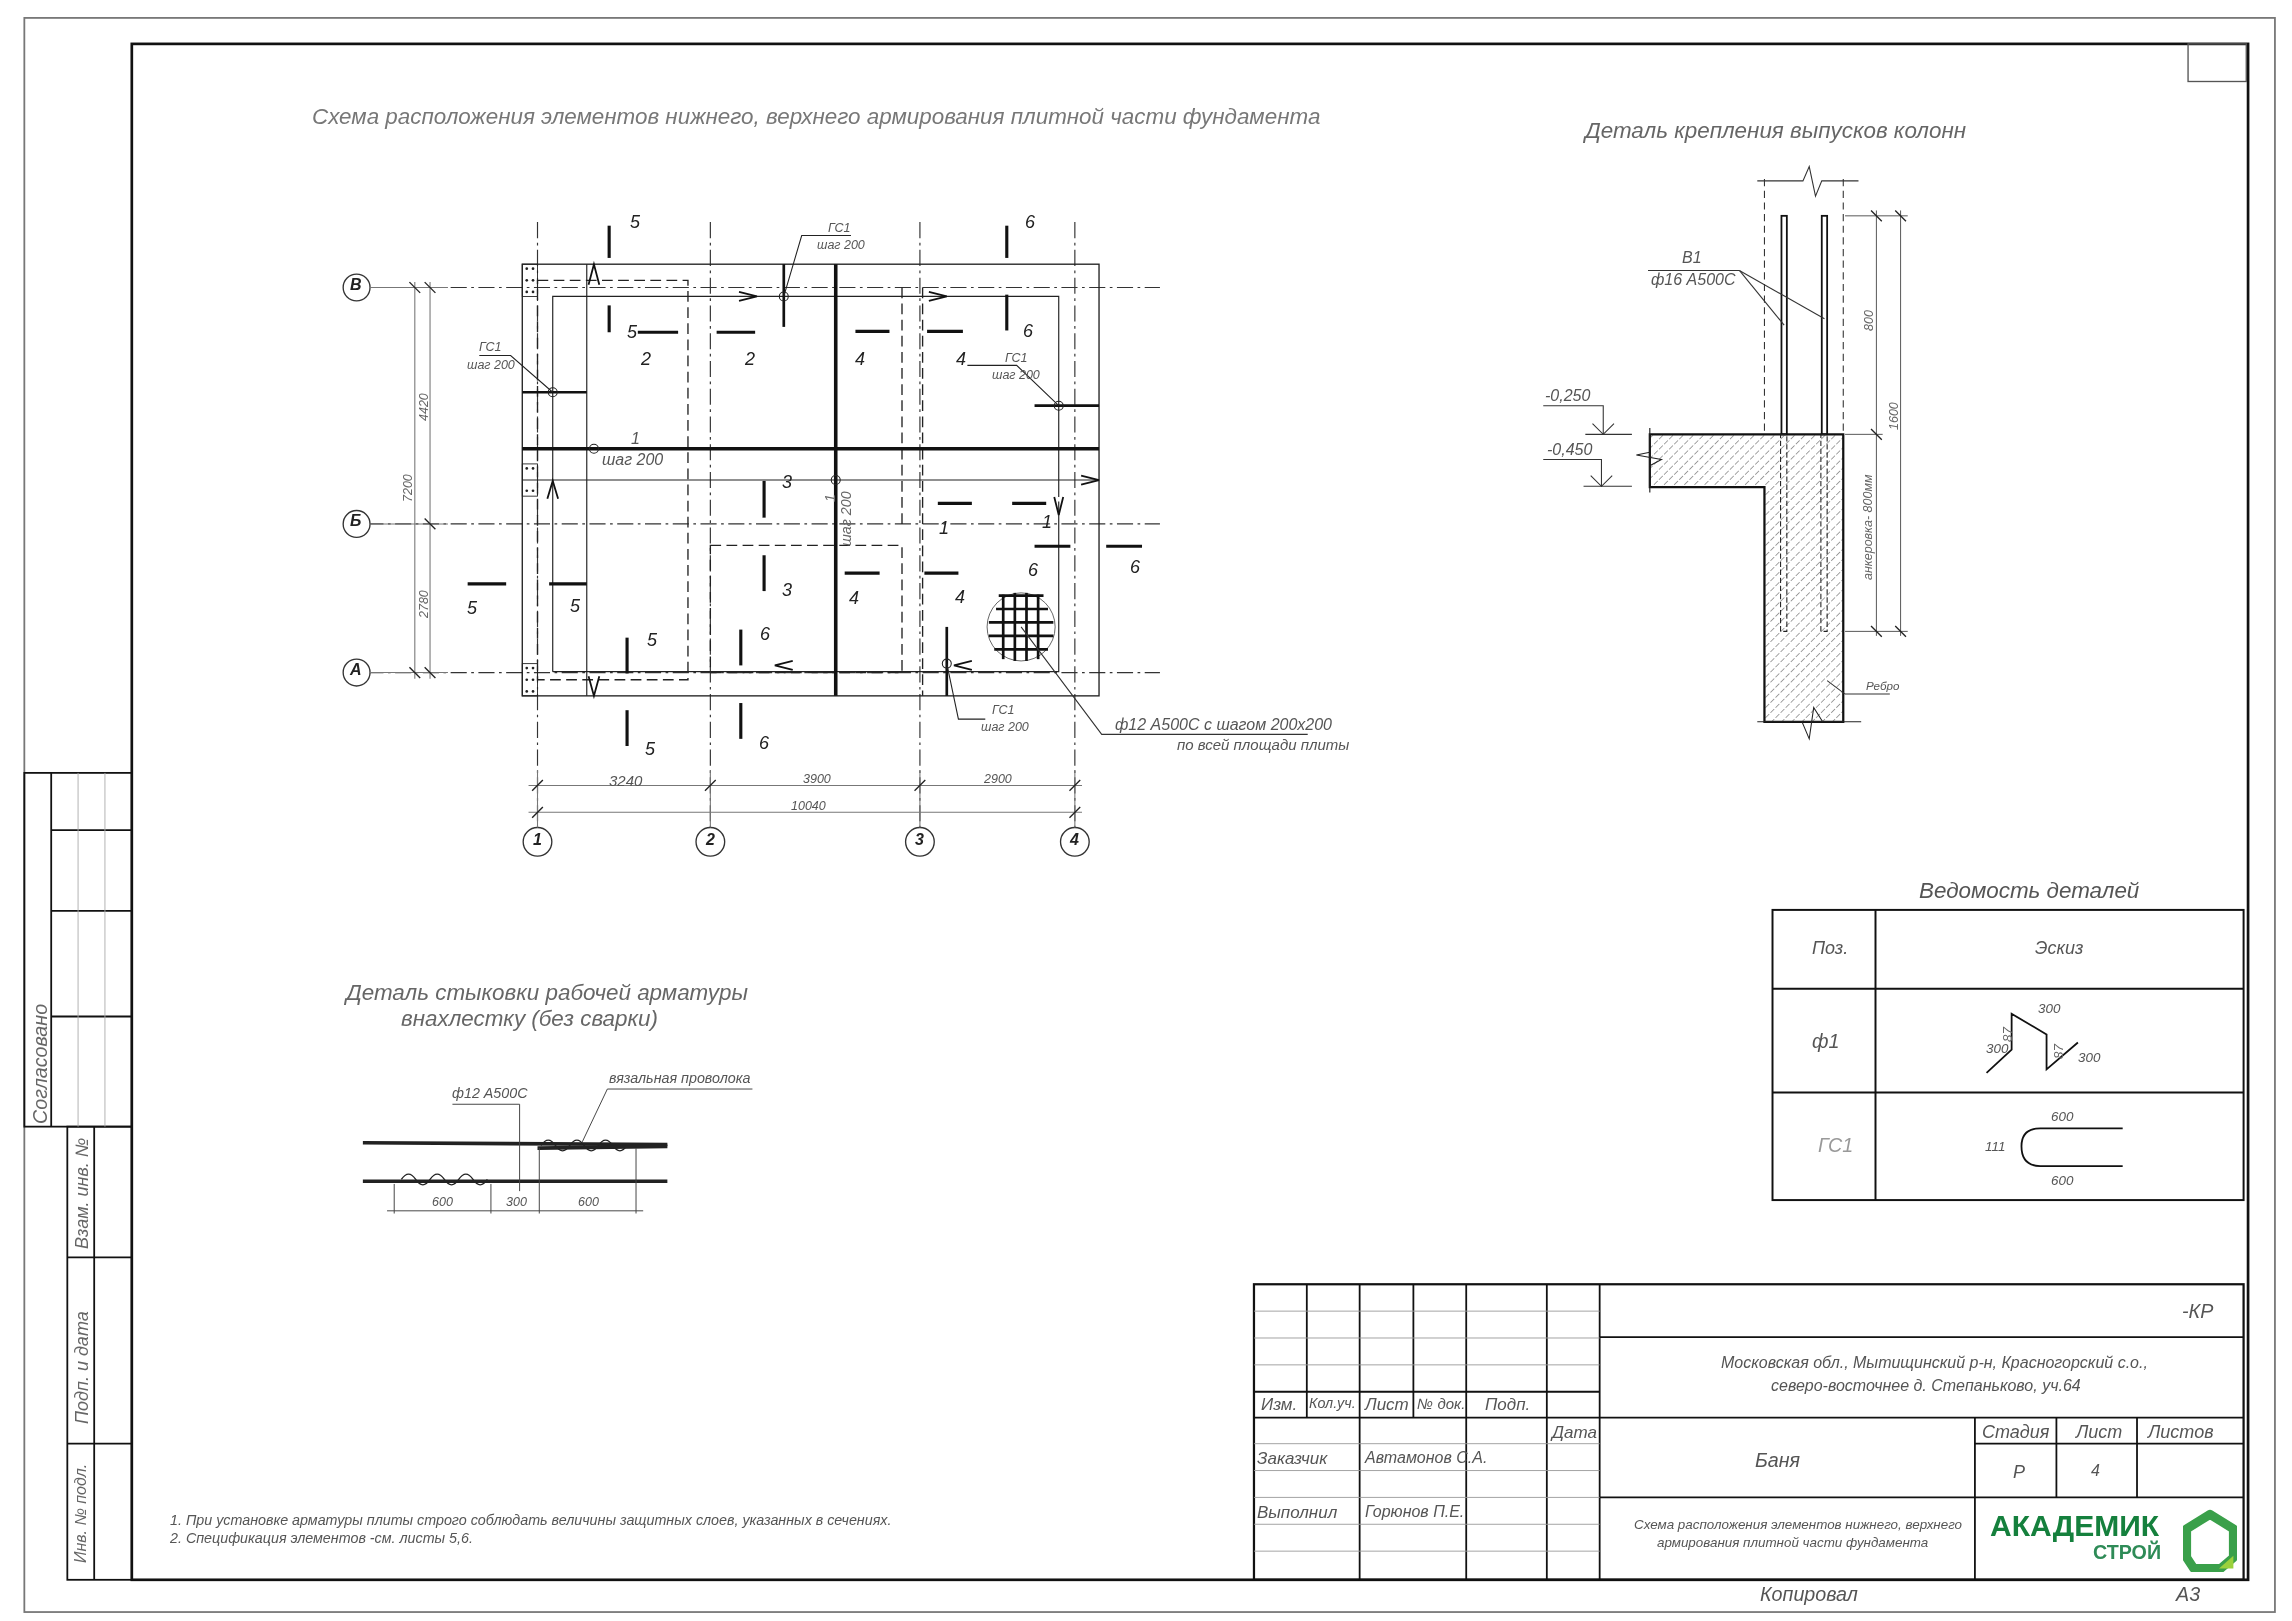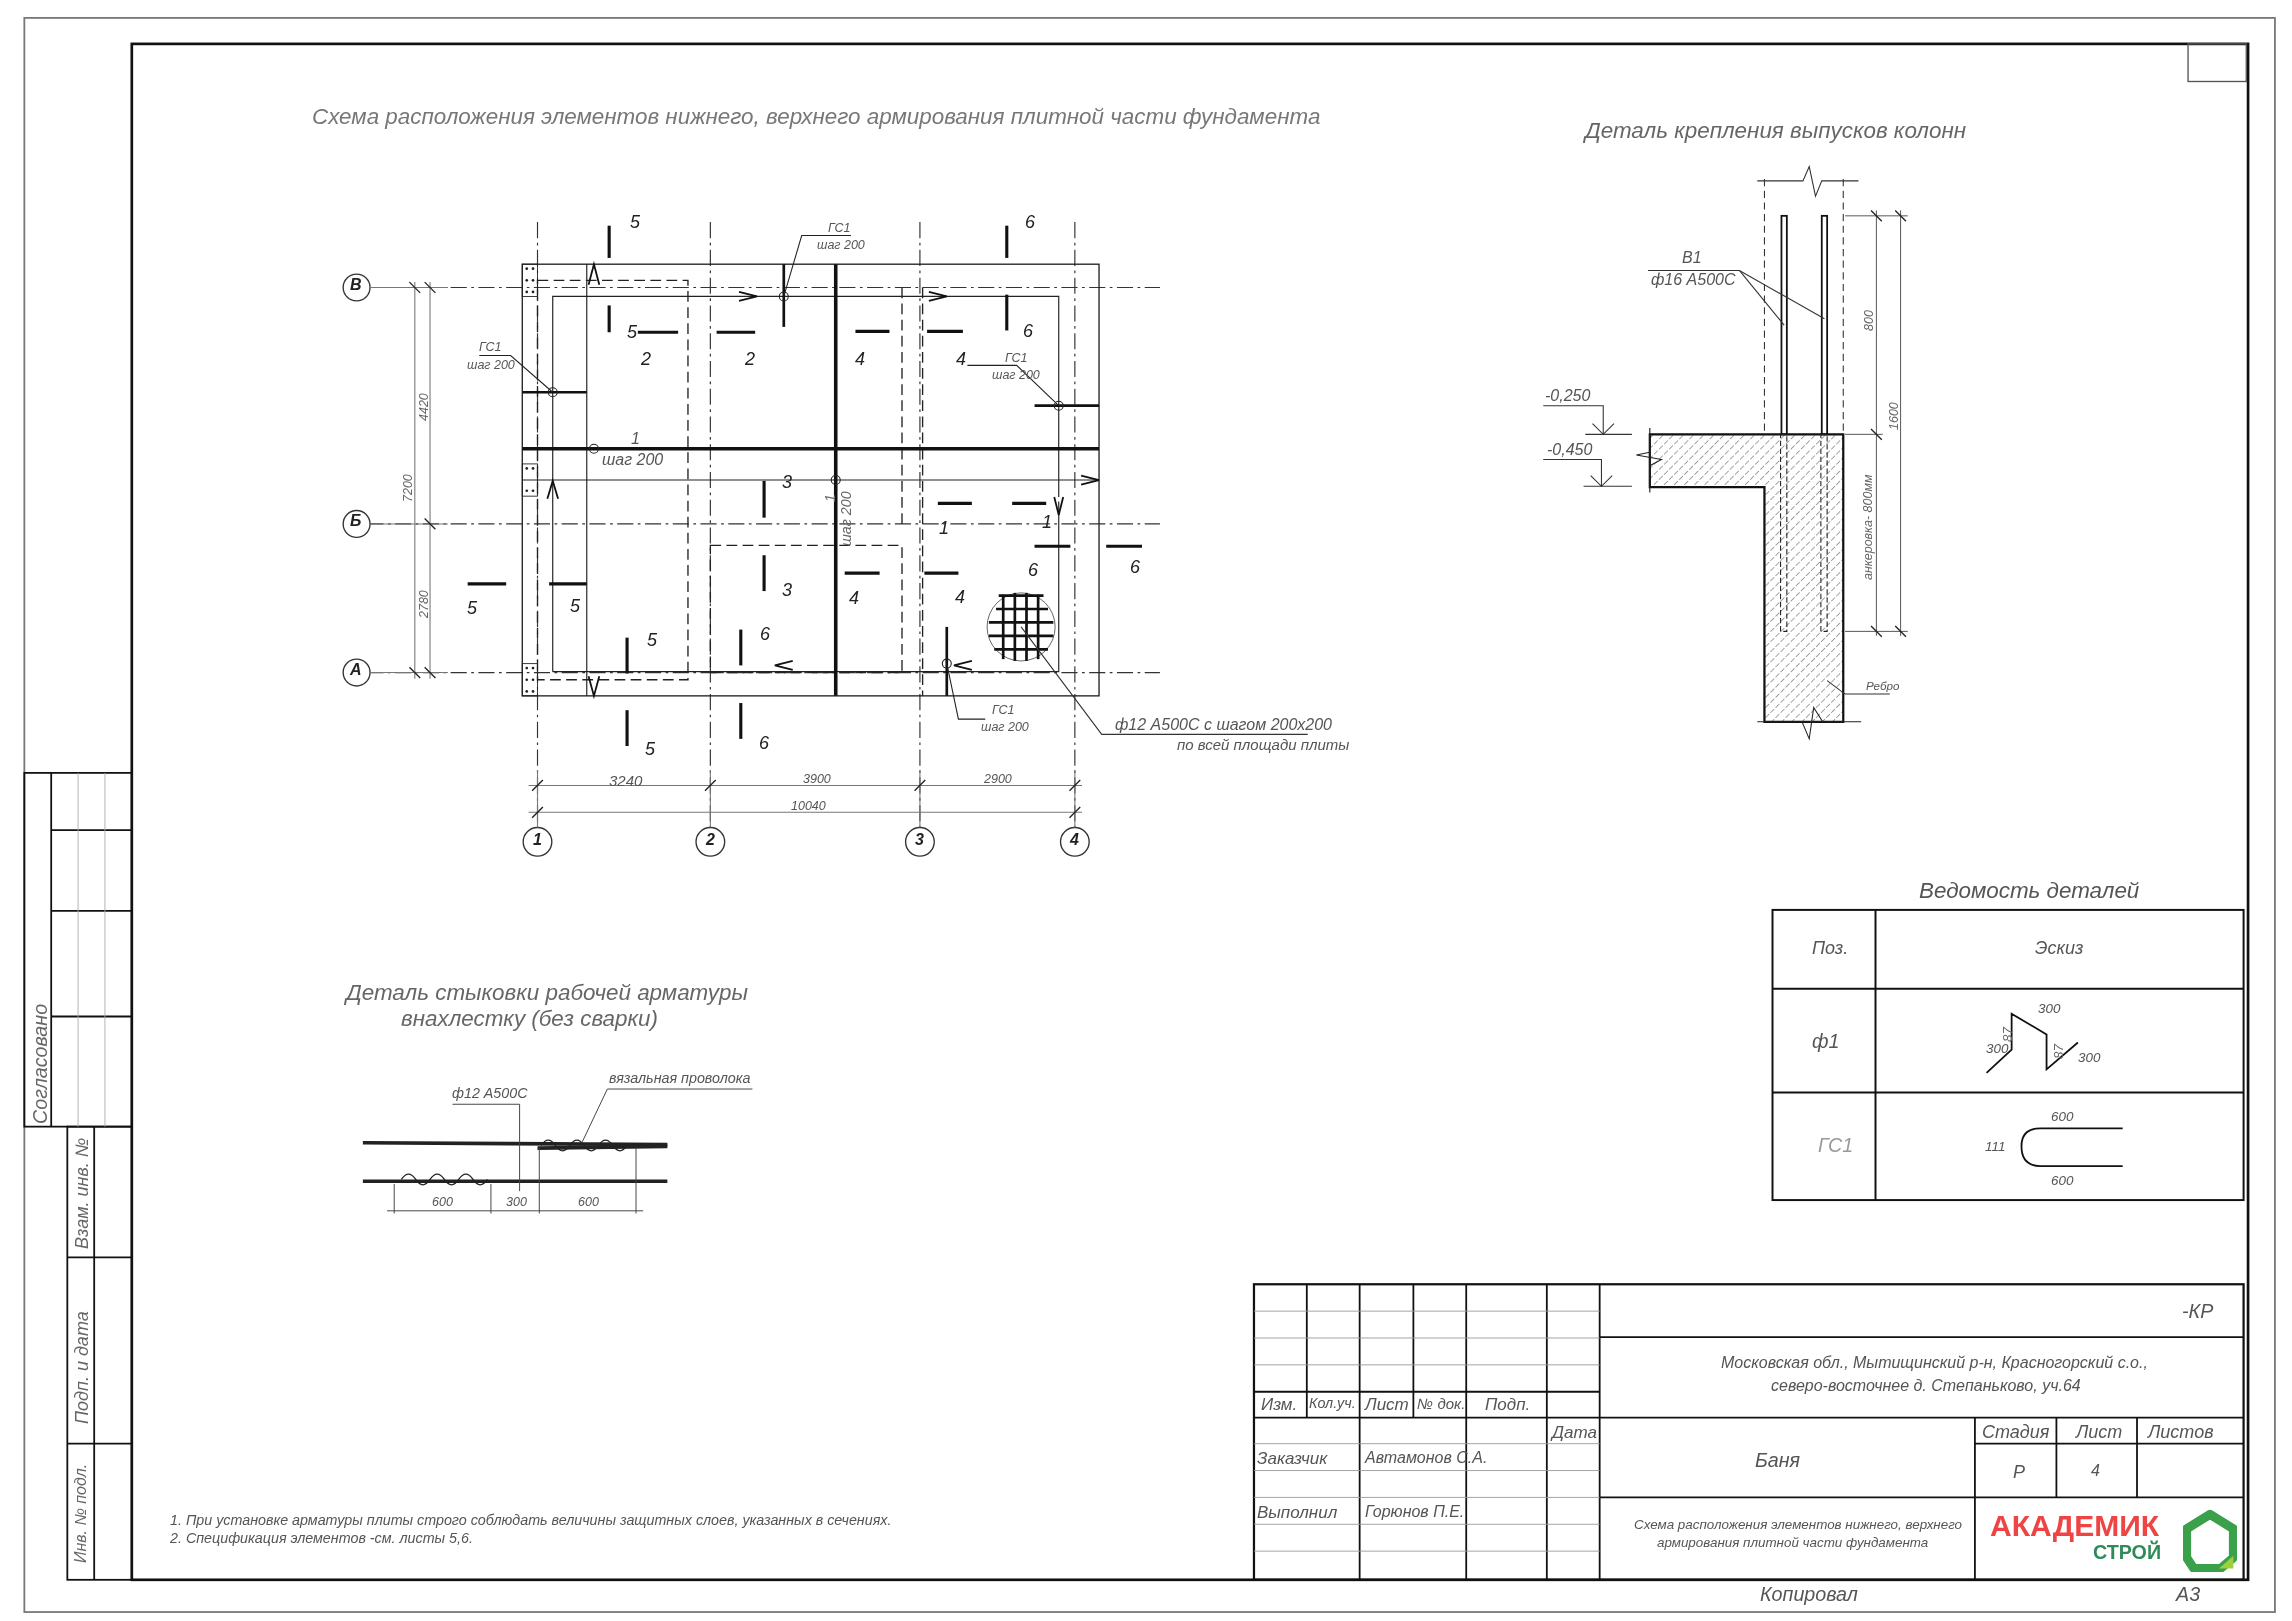--- a/index.html
+++ b/index.html
@@ -437,21 +437,21 @@
 <div class="tb-cell" style="left:1657px;top:1535px;font-size:13.4px;">армирования плитной части фундамента</div>
 
 <div class="tb-cell" style="left:1982px;top:1422px;font-size:18px;">Стадия</div>
 <div class="tb-cell" style="left:2076px;top:1422px;font-size:18px;">Лист</div>
 <div class="tb-cell" style="left:2148px;top:1422px;font-size:18px;">Листов</div>
 <div class="tb-cell" style="left:2013px;top:1462px;font-size:18px;">Р</div>
 <div class="tb-cell" style="left:2091px;top:1462px;font-size:16px;">4</div>
 <div class="tb-cell" style="left:2176px;top:1462px;font-size:16px;"></div>
 
 <div class="abs" style="left:1990px;top:1509px;width:251px;height:64px;">
-  <div class="abs" style="left:0;top:0;font-size:30px;font-weight:bold;color:#ef4444;letter-spacing:0px;">АКАДЕМИК</div>
+  <div class="abs" style="left:0;top:0;font-size:30px;font-weight:bold;color:#15803d;letter-spacing:0px;">АКАДЕМИК</div>
   <div class="abs" style="left:103px;top:32px;font-size:19.7px;font-weight:bold;color:#2e8b57;">СТРОЙ</div>
   <svg width="54" height="63" style="left:193px;top:0;" viewBox="0 0 60 70">
     <path d="M30,6 L56,22 L56,54 L42,66 L12,66 L4,54 L4,22 Z" fill="none" stroke="#3aa04a" stroke-width="10" stroke-linejoin="round"></path>
     <path d="M40,66 L56,52 L56,66 Z" fill="#9bd13c"></path>
   </svg>
 </div>
 
 <div class="tb-cell" style="left:1760px;top:1583px;font-size:19.7px;">Копировал</div>
 <div class="tb-cell" style="left:2176px;top:1583px;font-size:19.7px;">А3</div>
 

